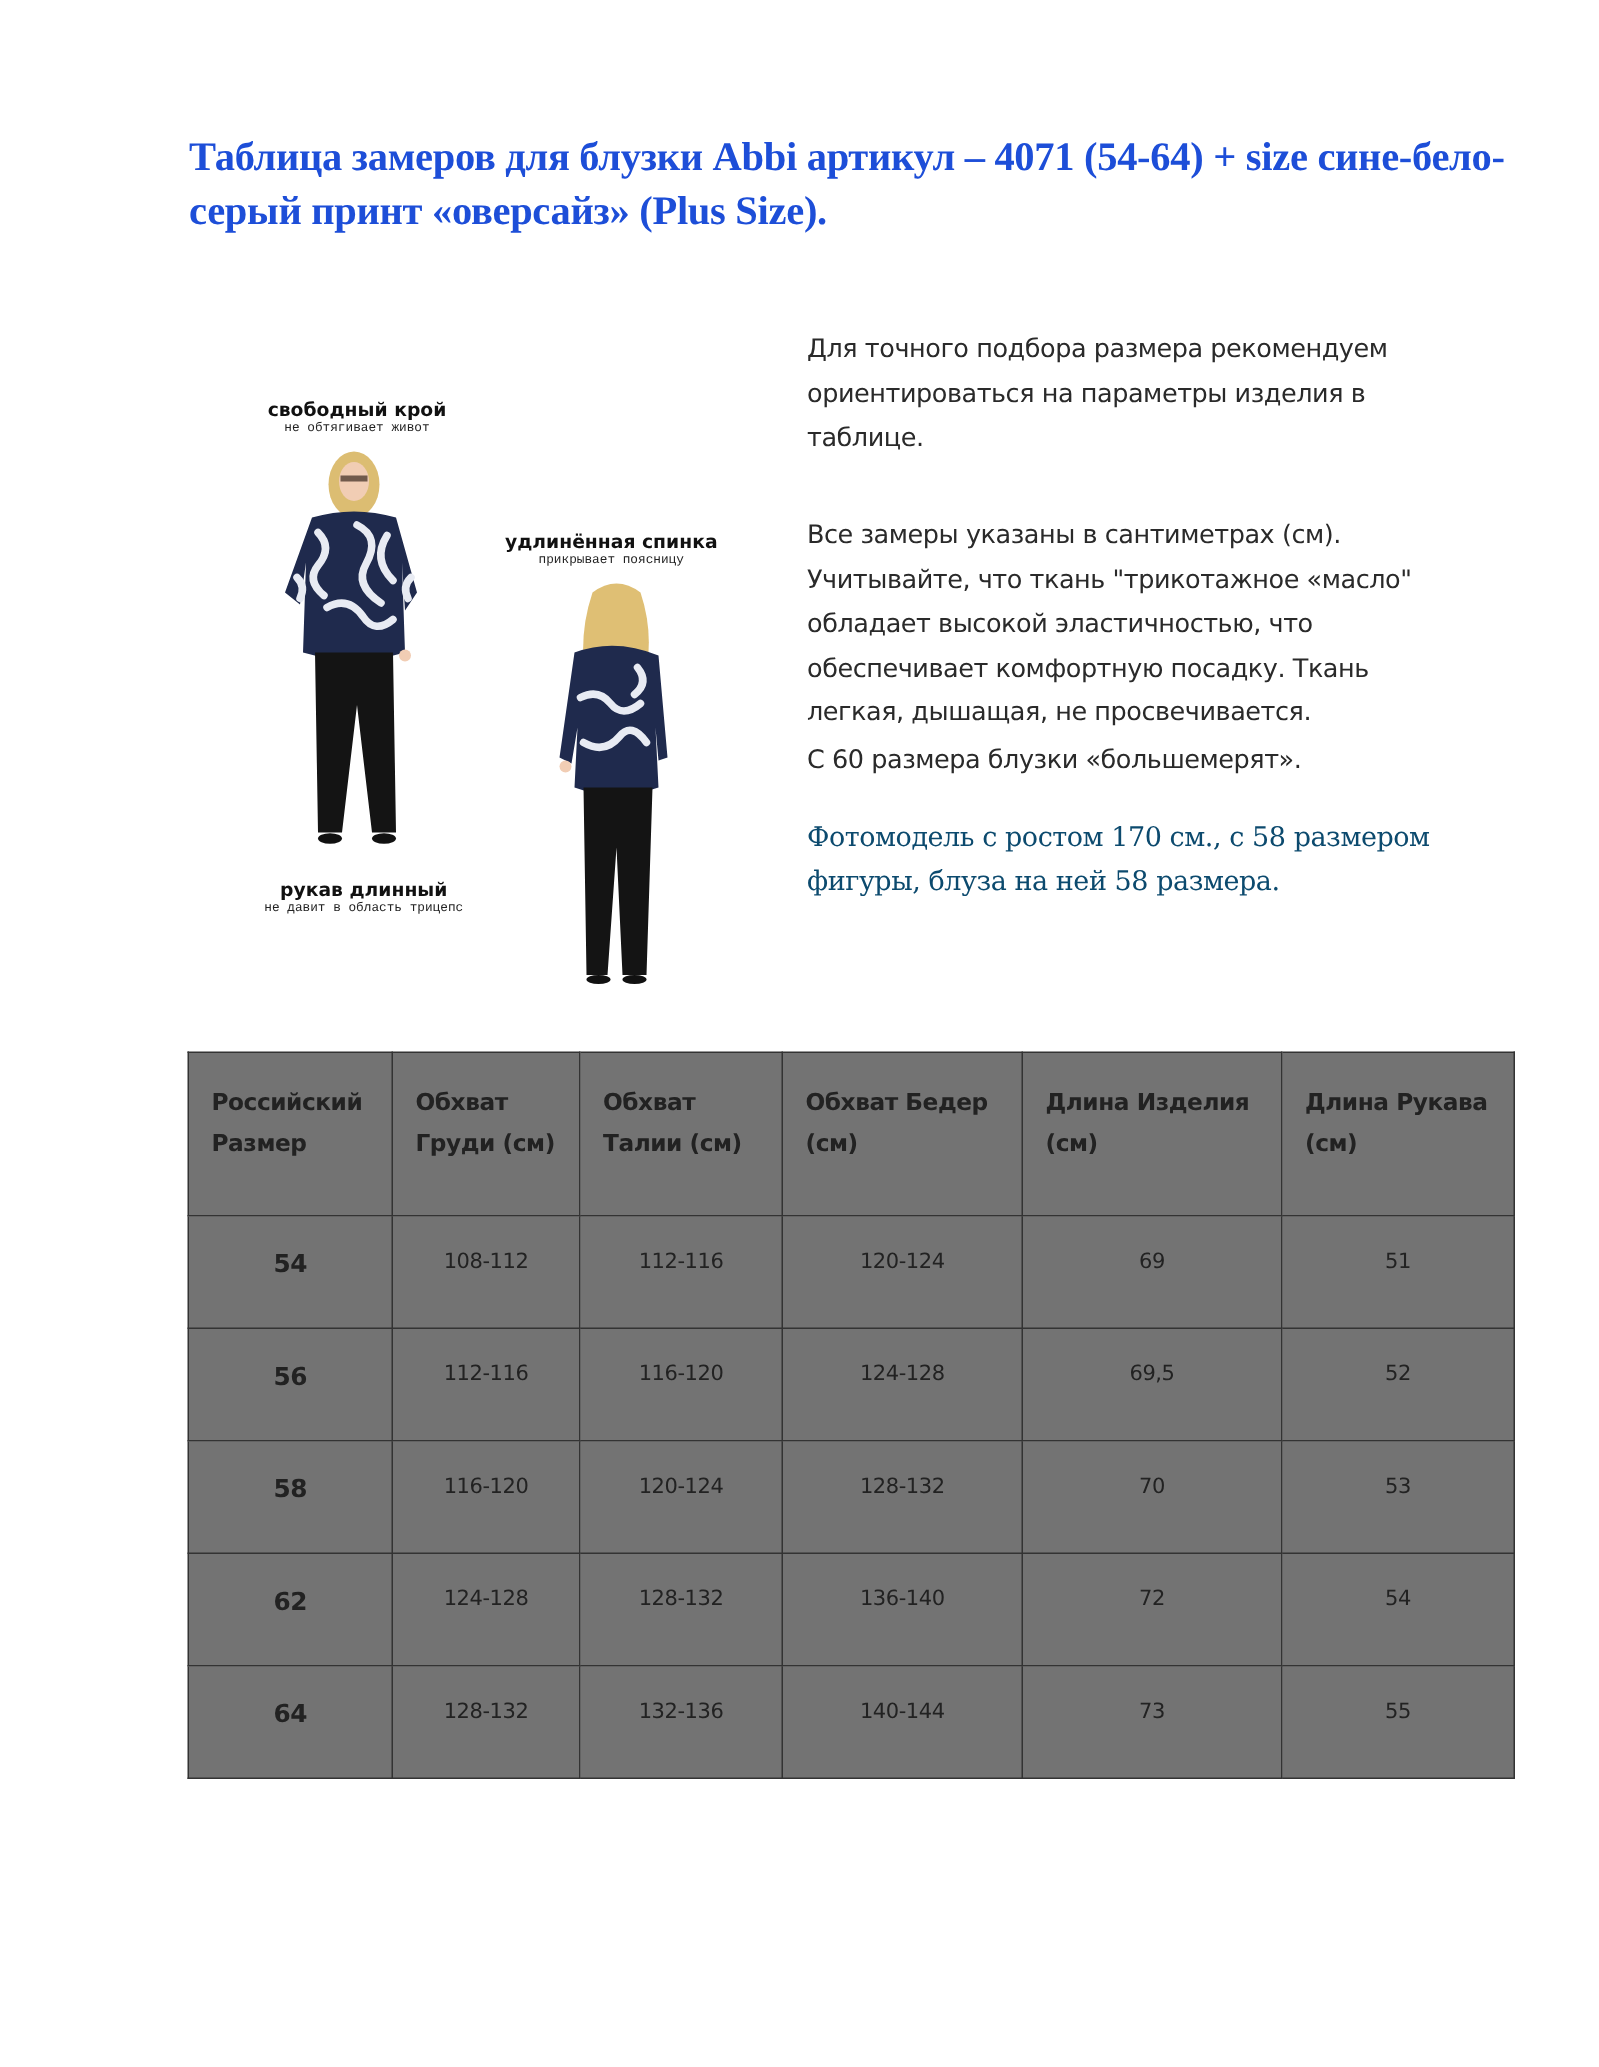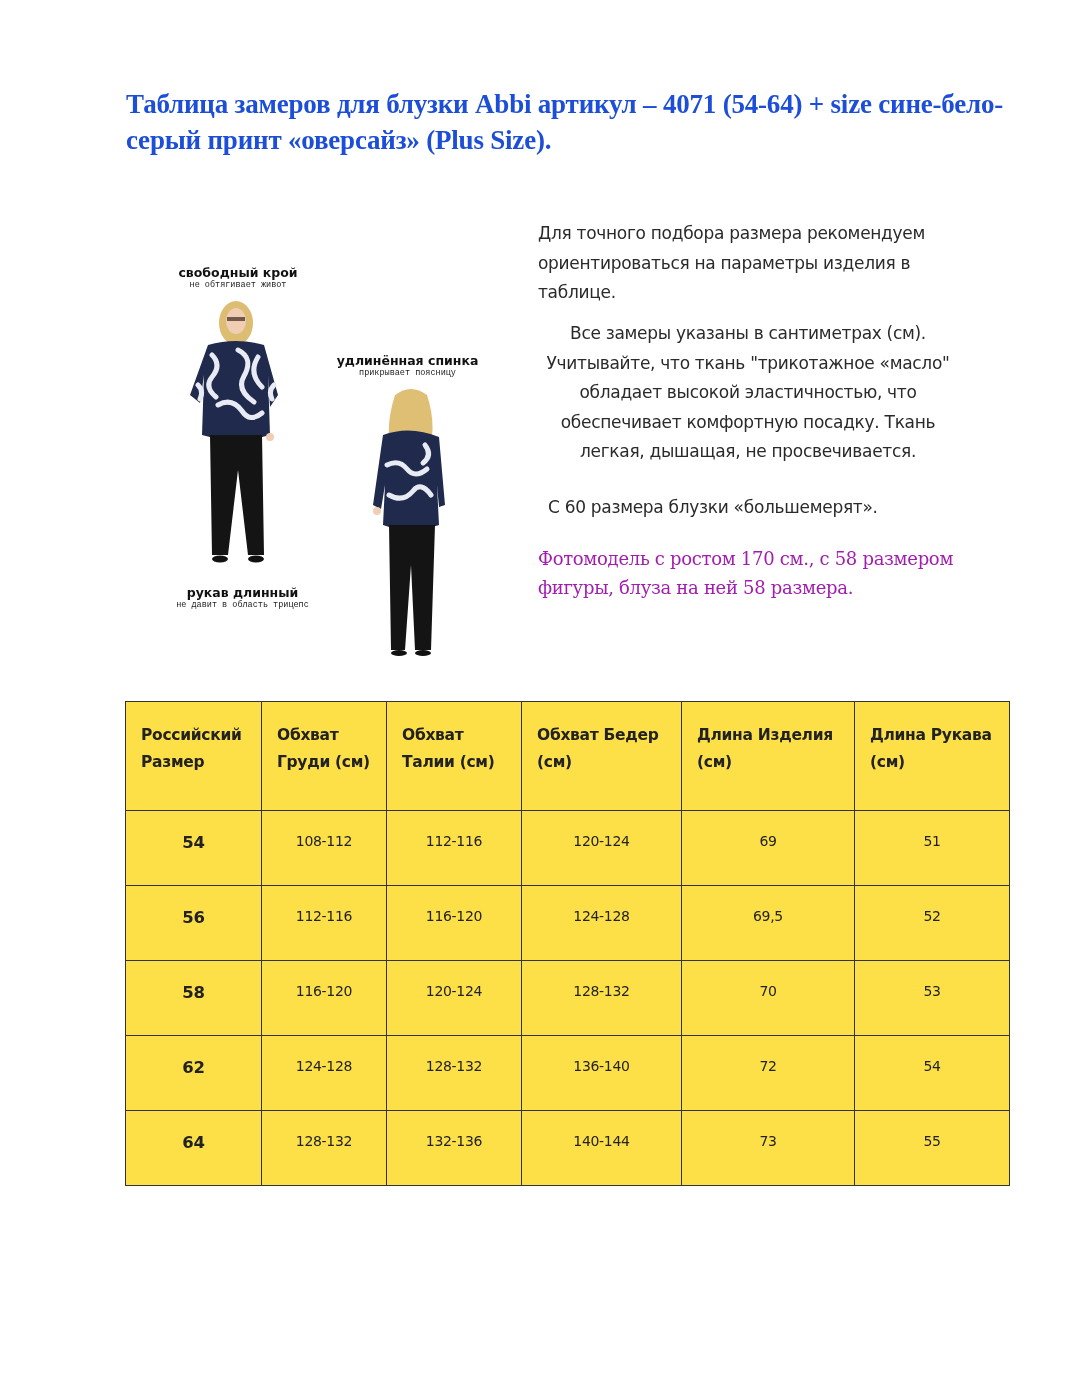--- a/index.html
+++ b/index.html
@@ -19,26 +19,26 @@
   .feat-3 { left: 10px; top: 410px; width: 145px; }
 
   .model { position: absolute; }
   .model svg { display: block; }
   .model-front { left: 18px; top: 120px; width: 115px; height: 275px; }
   .model-back { left: 205px; top: 210px; width: 90px; height: 280px; }
 
   .info { position: absolute; left: 538px; top: 219px; width: 420px; }
   .info p { margin: 0; font-family: "DejaVu Sans", sans-serif; font-size: 17px; line-height: 29.5px; color: #2a2a2a; letter-spacing: -0.3px; }
   .info .p1 { position: absolute; top: 0; left: 0; width: 420px; }
-  .info .p2 { position: absolute; top: 100px; left: 0; width: 420px; text-align: center; }
-  .info .p3 { position: absolute; top: 274px; left: 0; width: 420px; margin-left: 10px; }
-  .info .p4 { position: absolute; top: 325px; left: 0; width: 420px; font-family: "DejaVu Serif", serif; font-size: 18px; line-height: 29px; color: #a21caf; }
+  .info .p2 { position: absolute; top: 124px; left: 0; width: 420px; }
+  .info .p3 { position: absolute; top: 274px; left: 0; width: 420px; }
+  .info .p4 { position: absolute; top: 325px; left: 0; width: 420px; font-family: "DejaVu Serif", serif; font-size: 18px; line-height: 29px; color: #0c4a6e; }
 
   table.sizes { position: absolute; left: 125px; top: 701px; width: 884px; border-collapse: collapse; table-layout: fixed; }
-  table.sizes th, table.sizes td { border: 1.6px solid #333; background: #fde047; padding: 0; }
+  table.sizes th, table.sizes td { border: 1.6px solid #333; background: #737373; padding: 0; }
   table.sizes th { height: 109px; text-align: left; vertical-align: top; font-family: "DejaVu Sans", sans-serif;
     font-weight: bold; font-size: 15.5px; line-height: 27px; color: #222; padding: 20px 10px 0 15px; box-sizing: border-box; letter-spacing: -0.3px; }
   table.sizes td { height: 75px; text-align: center; vertical-align: top; padding-top: 22px; box-sizing: border-box;
     font-family: "DejaVu Sans", sans-serif; font-size: 14px; color: #222; letter-spacing: -0.3px; }
   table.sizes td.size { font-weight: bold; font-size: 16.5px; }
 </style>
 </head>
 <body>
 
 <h1 class="title">Таблица замеров для блузки Abbi артикул – 4071 (54-64) + size сине-бело-серый принт «оверсайз» (Plus Size).</h1>

